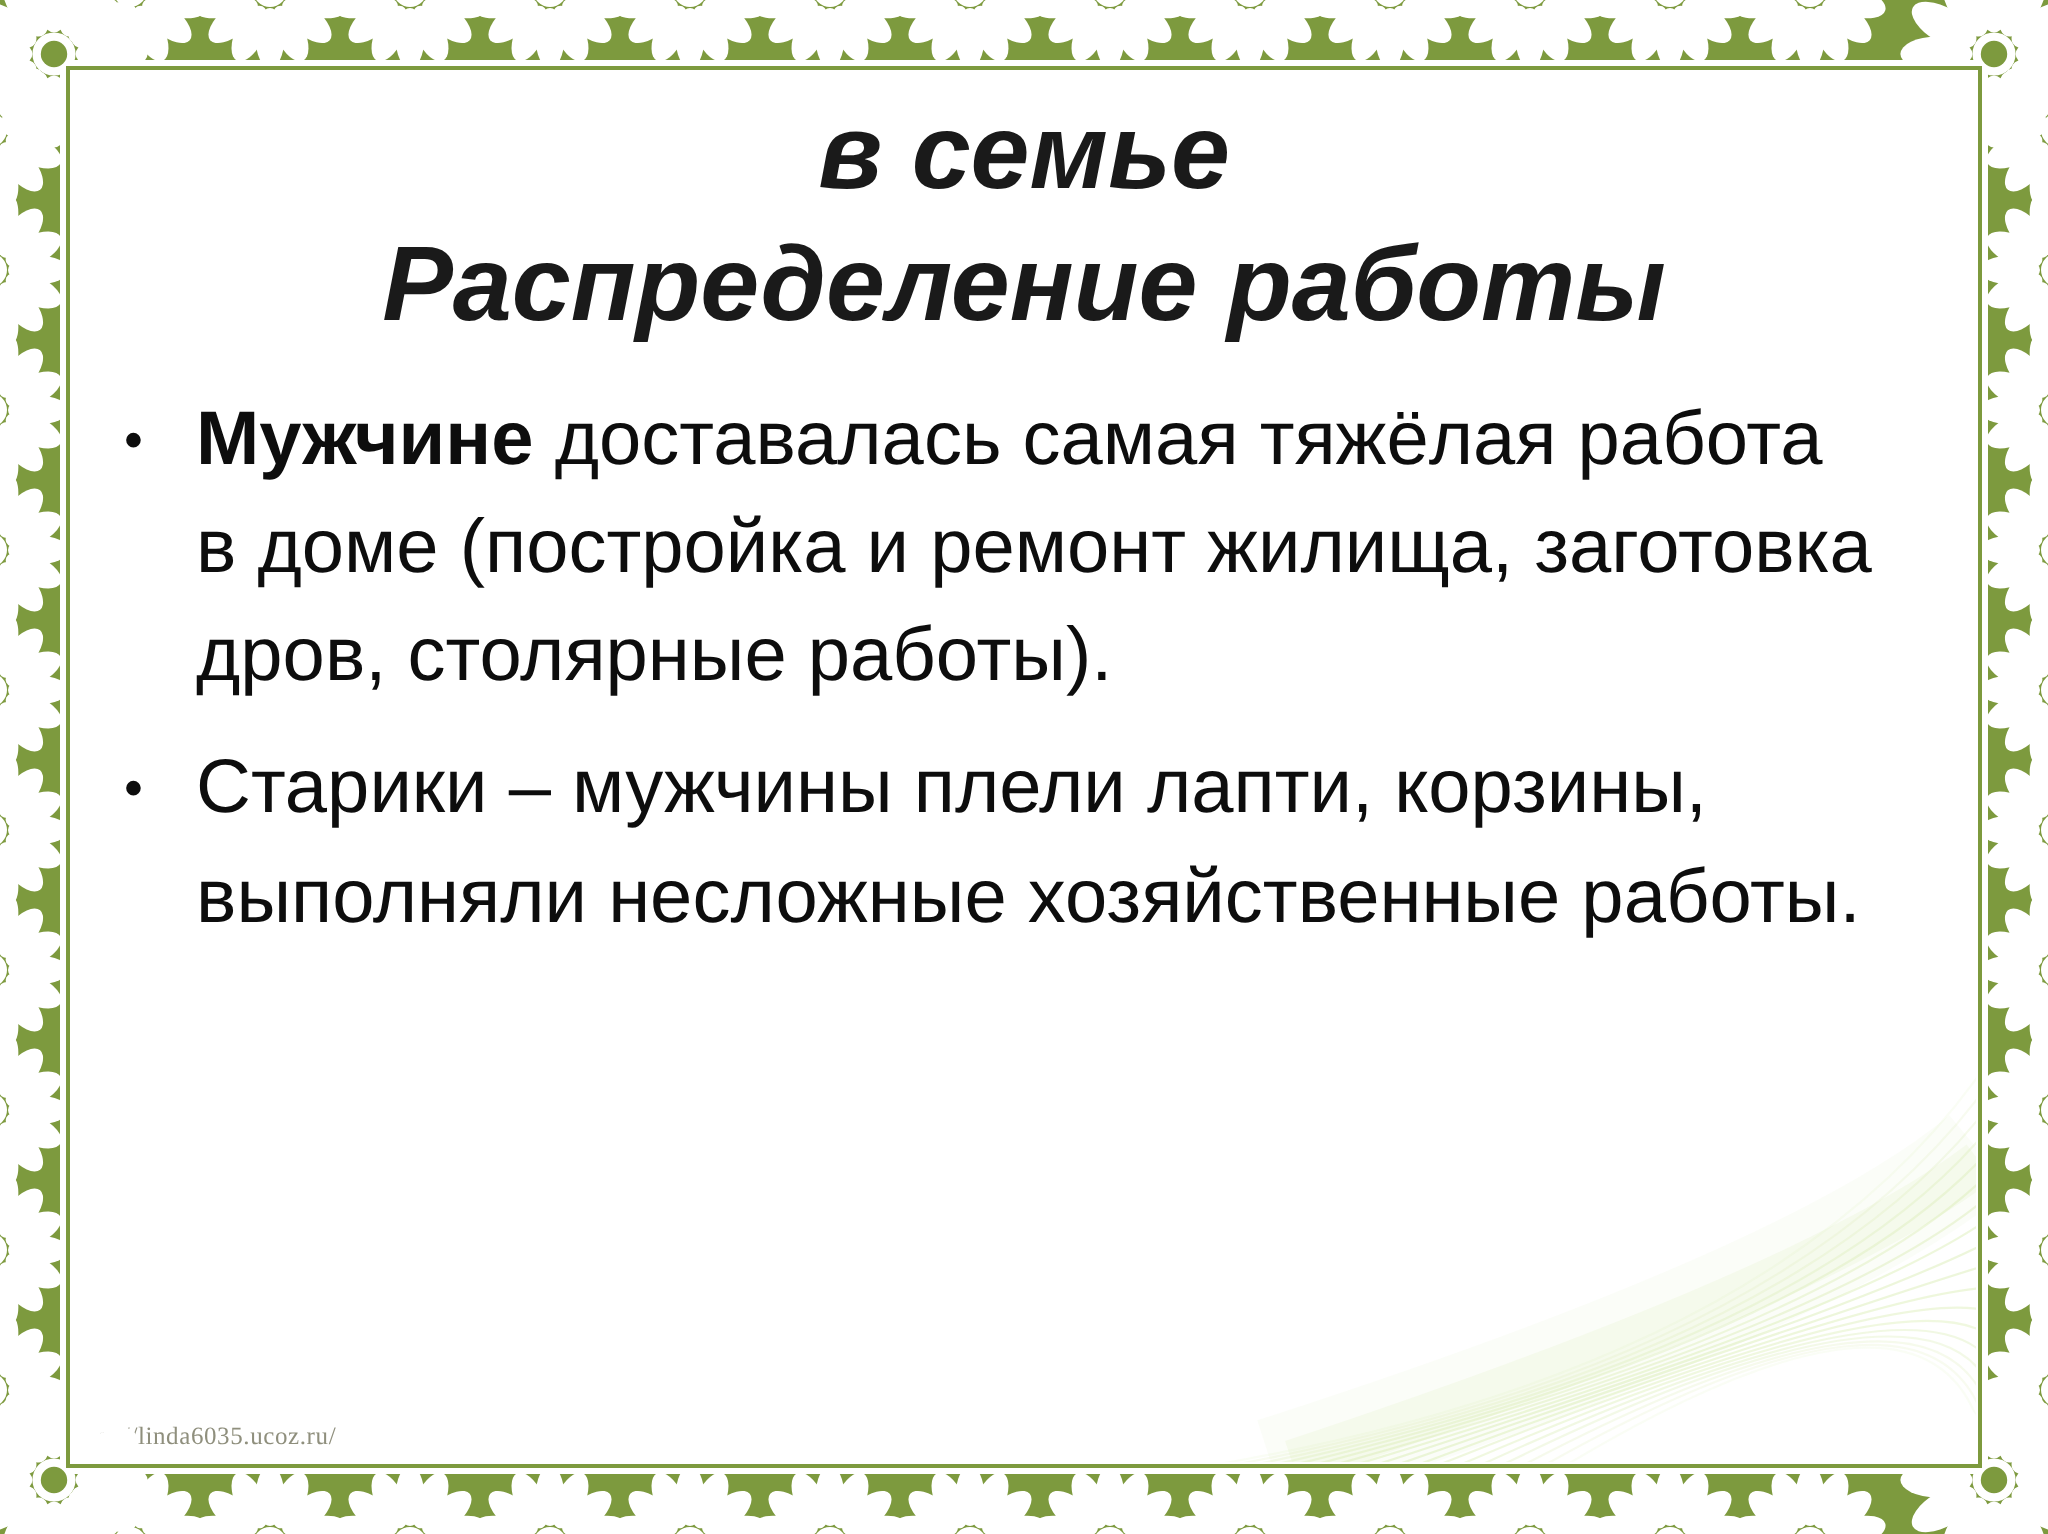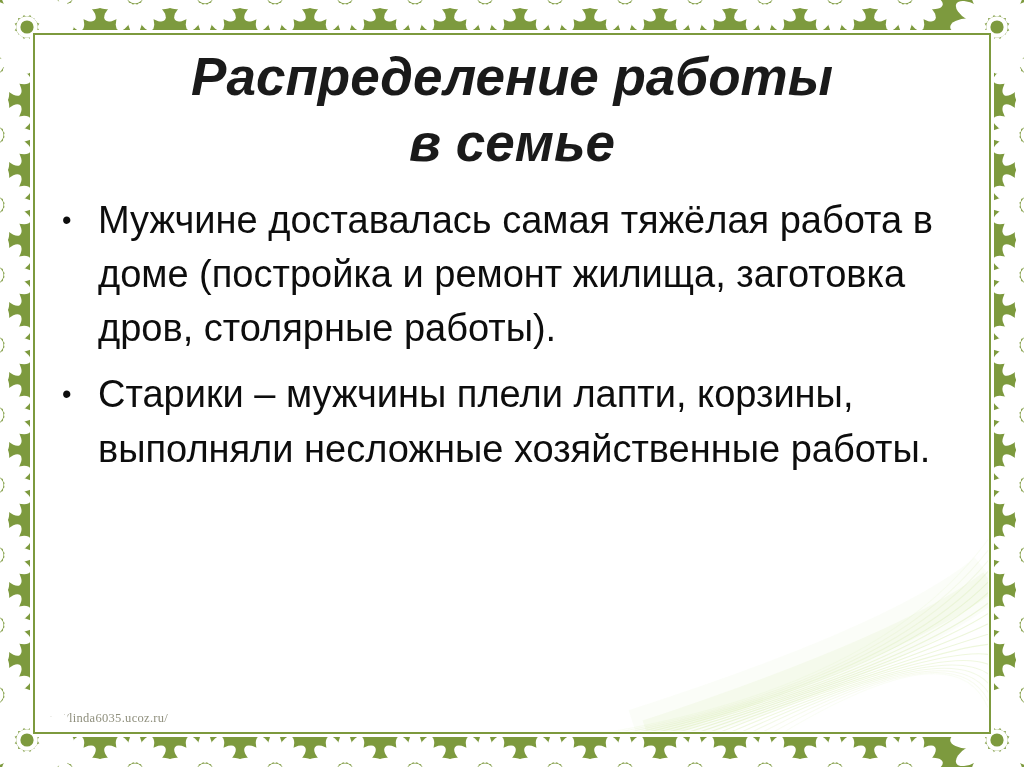--- a/index.html
+++ b/index.html
@@ -43,21 +43,21 @@
   .bullet + .bullet{margin-top:12px;}
   .bullet .marker{
     flex:0 0 36px;
     width:36px;
     font-size:27px;
     line-height:54px;
   }
   .bullet .text{
     max-width:838px;
   }
-  .bullet .lead{font-weight:normal;text-align:center;}
+  .bullet .lead{font-weight:bold;text-align:center;}
   .footer{
     position:absolute;
     left:37px;top:711px;
     z-index:2;
     font-family:"Liberation Serif", serif;
     font-size:12.5px;
     letter-spacing:.3px;
     color:var(--footer-color,#8f8f7d);
   }
 </style>
@@ -84,22 +84,22 @@
       <path d="M 688 699 Q 908 604 956 630" fill="none" stroke="#cde79b" stroke-width="1.1" stroke-opacity="0.31"></path>
       <path d="M 699 699 Q 913 600 956 641" fill="none" stroke="#cde79b" stroke-width="1.1" stroke-opacity="0.28"></path>
       <path d="M 710 699 Q 918 596 956 652" fill="none" stroke="#cde79b" stroke-width="1.1" stroke-opacity="0.24"></path>
       <path d="M 721 699 Q 923 592 956 663" fill="none" stroke="#cde79b" stroke-width="1.1" stroke-opacity="0.19"></path>
       <path d="M 732 699 Q 928 588 956 674" fill="none" stroke="#cde79b" stroke-width="1.1" stroke-opacity="0.15"></path>
       <path d="M 743 699 Q 933 584 956 685" fill="none" stroke="#cde79b" stroke-width="1.1" stroke-opacity="0.10"></path>
     </svg>
 
   <div class="content">
     <div class="title">
+      <div>в семье</div>
       <div>Распределение работы</div>
-      <div>в семье</div>
     </div>
 
     <div class="bullets">
       <div class="bullet">
         <span class="marker">•</span>
         <span class="text"><span class="lead">Мужчине</span><span> доставалась самая тяжёлая работа в доме (постройка и ремонт жилища, заготовка дров, столярные работы).</span></span>
       </div>
       <div class="bullet">
         <span class="marker">•</span>
         <span class="text"><span class="lead"></span><span>Старики – мужчины плели лапти, корзины, выполняли несложные хозяйственные работы.</span></span>

